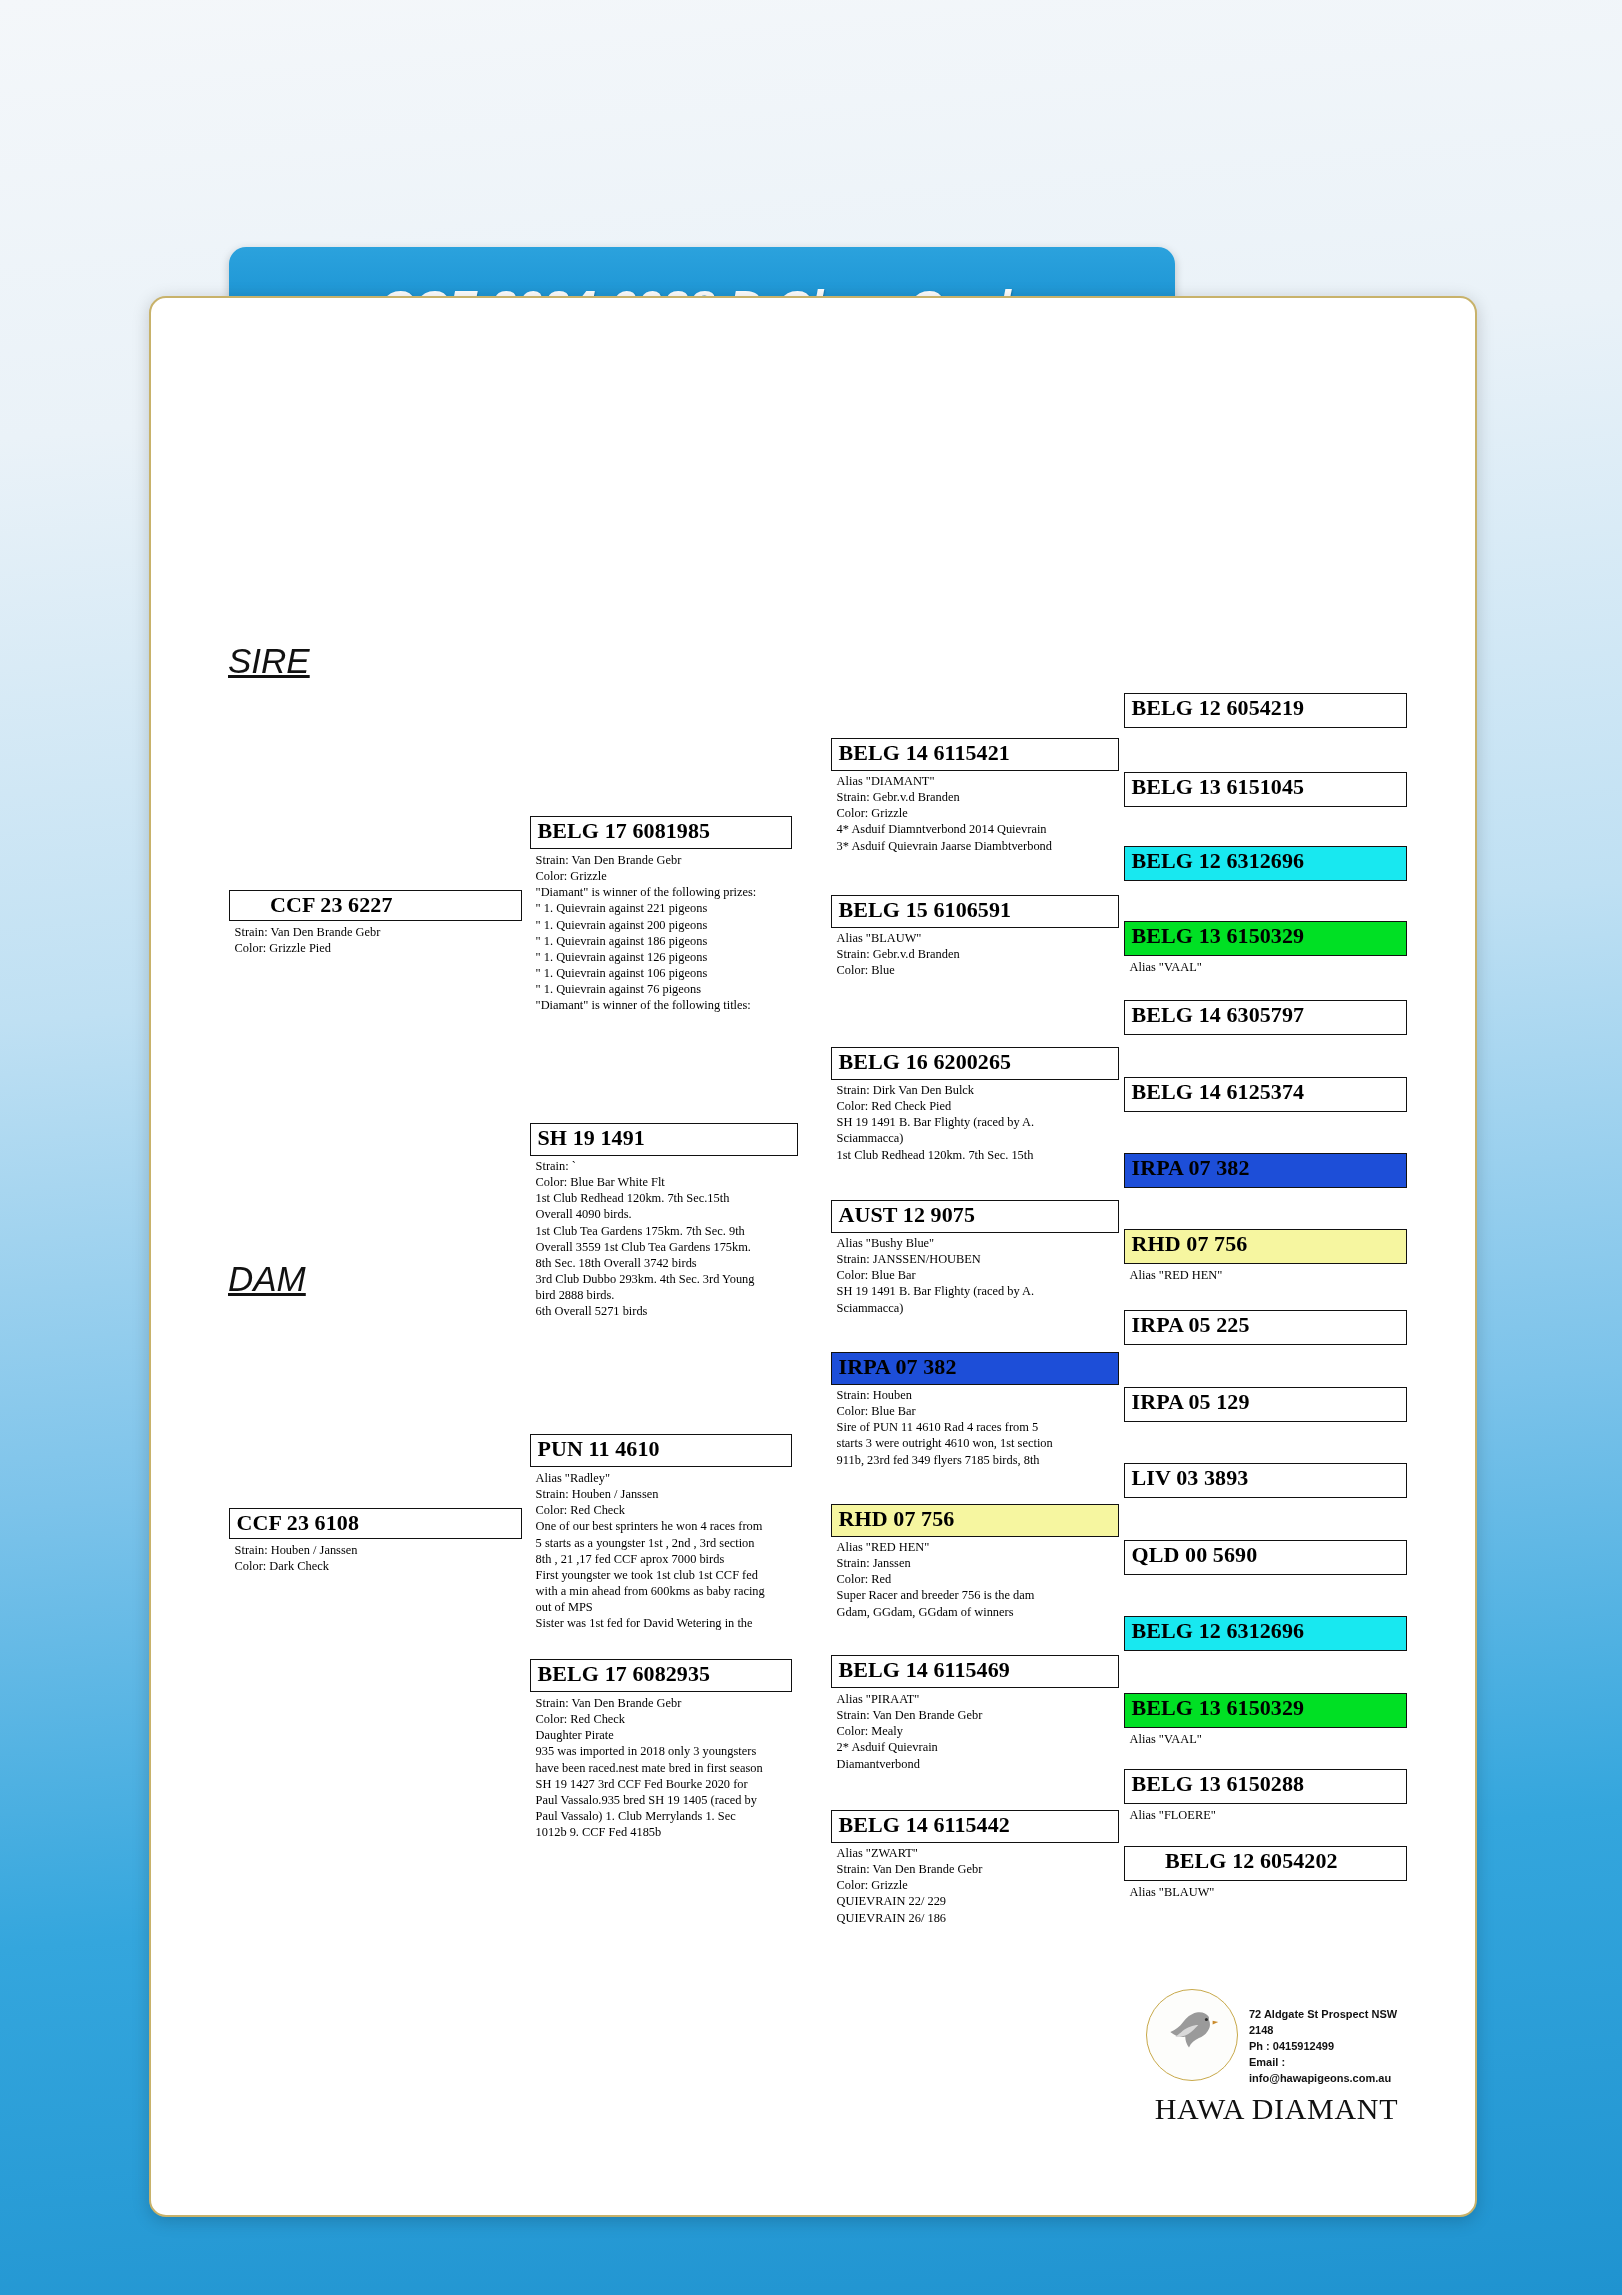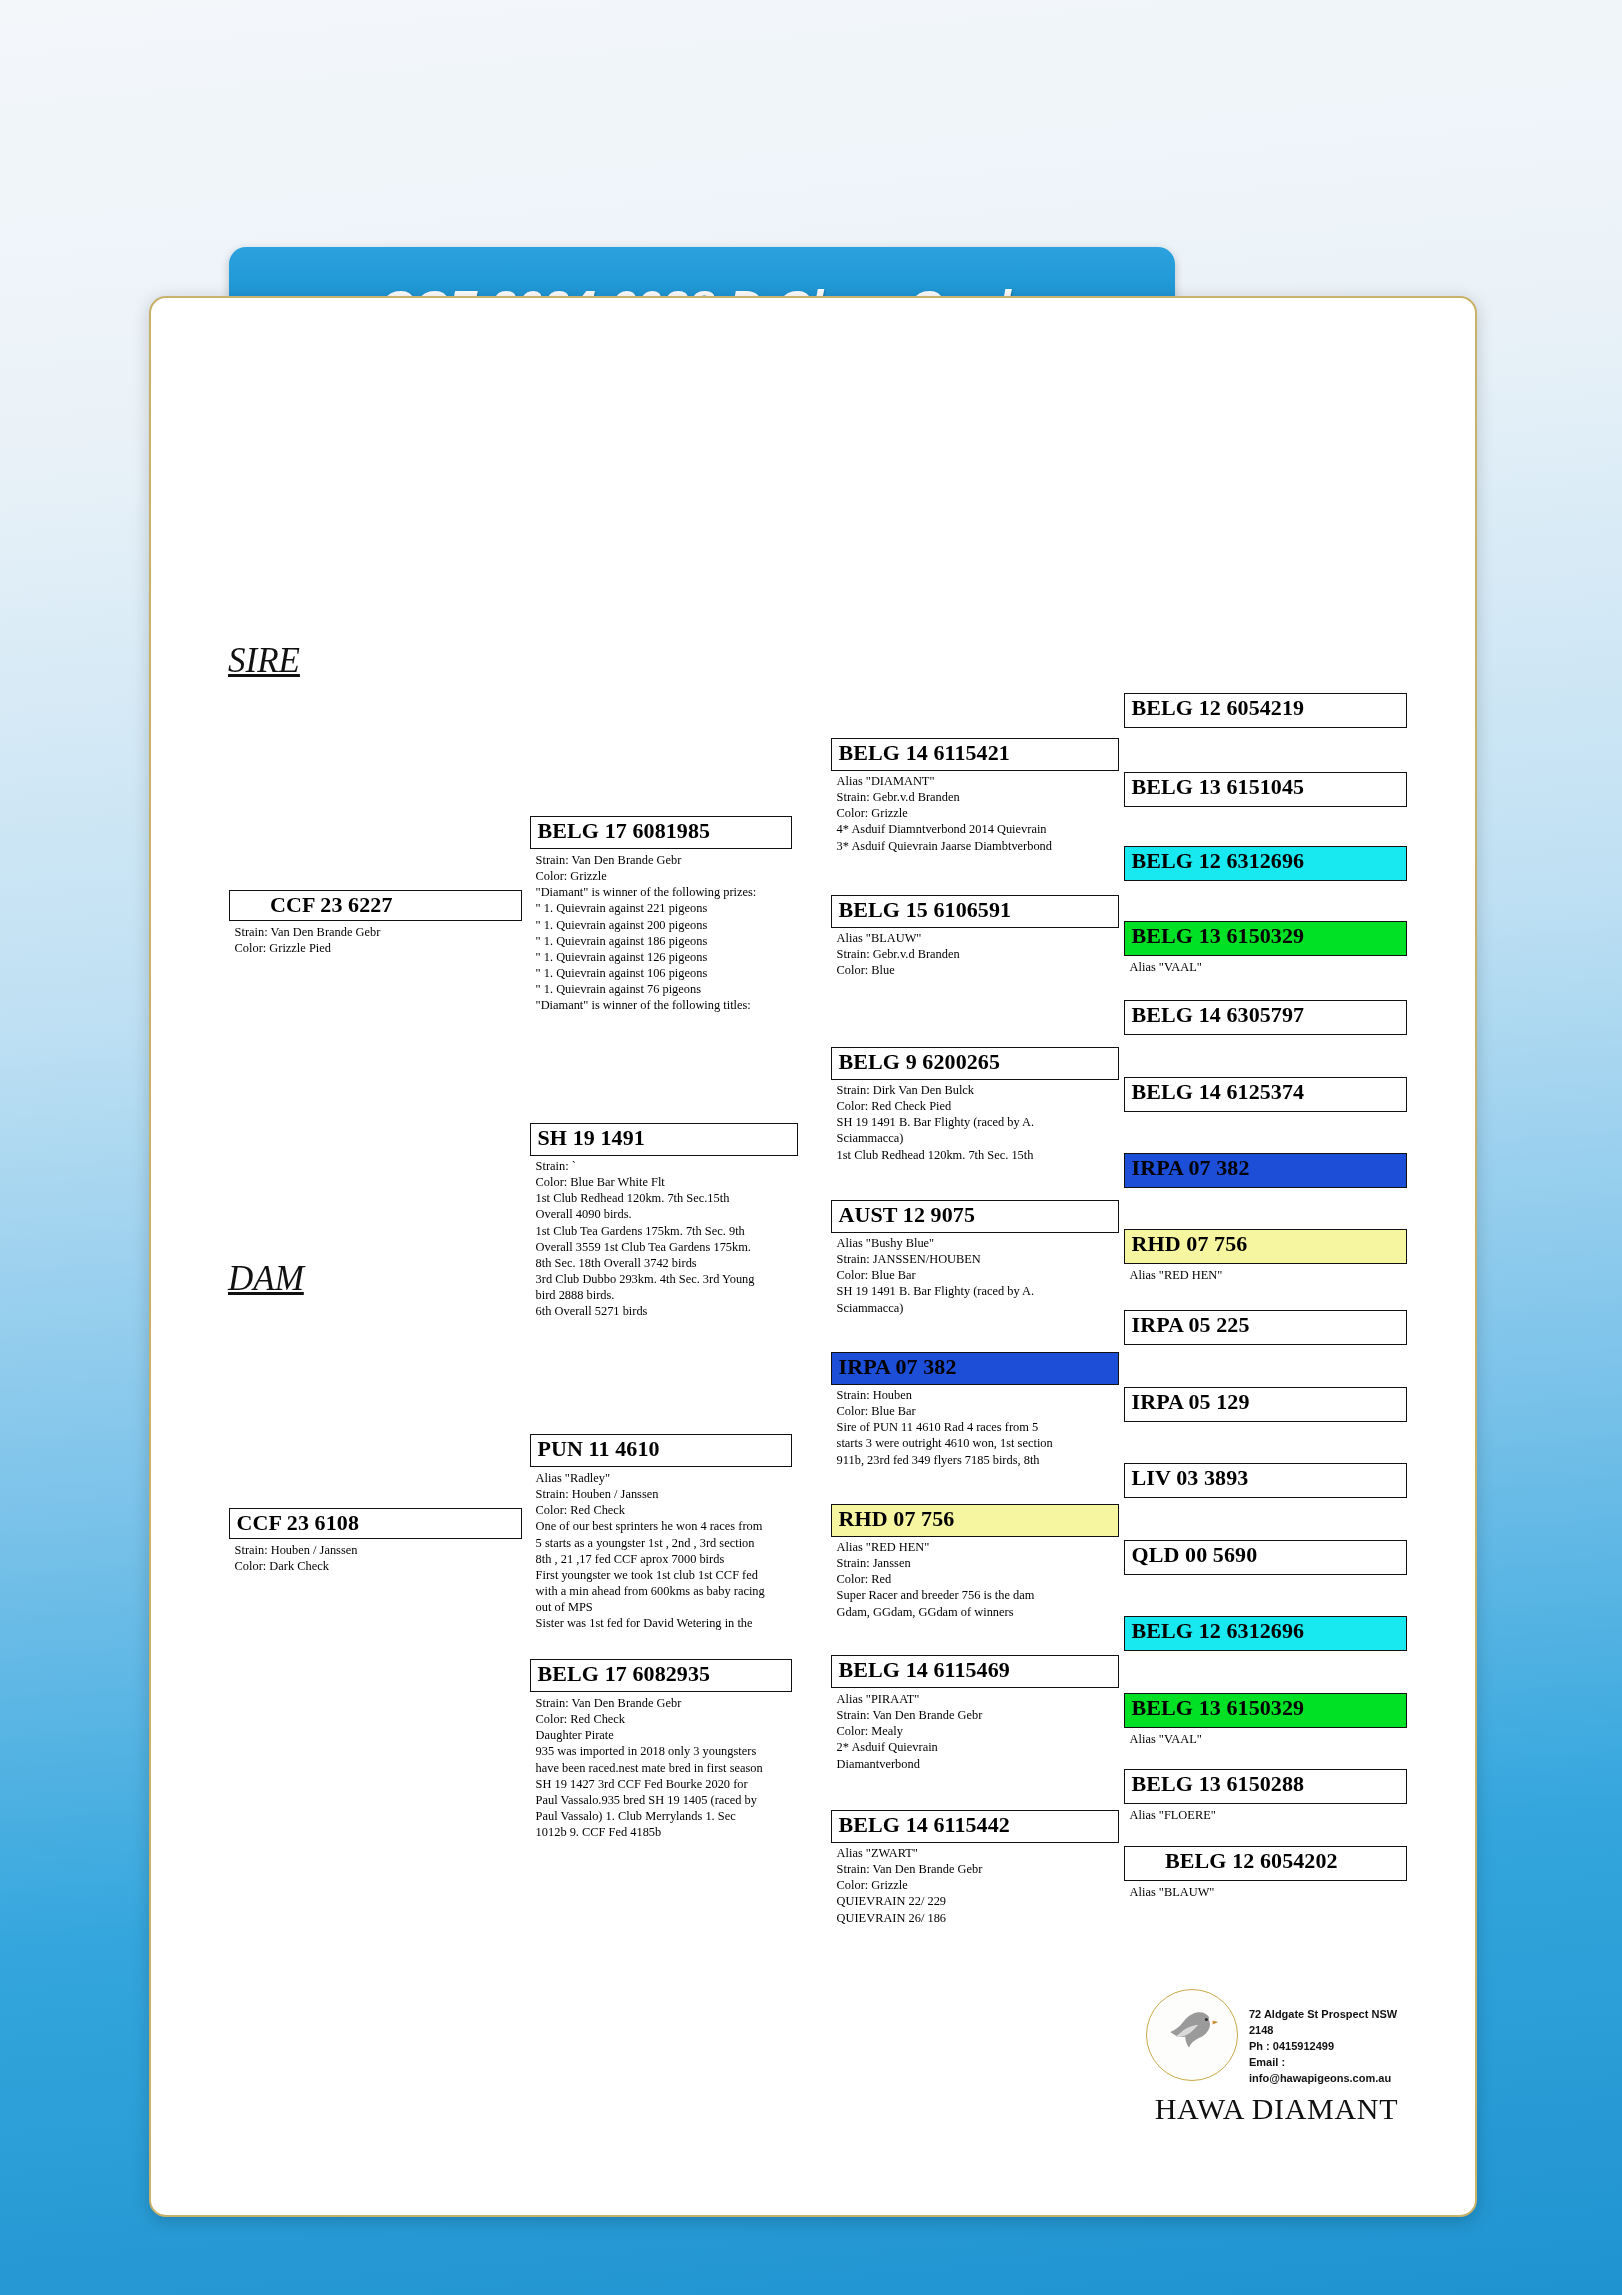--- a/index.html
+++ b/index.html
@@ -51,21 +51,21 @@
   
   .ped {
     position: absolute;
     left: 203px;
     top: 628px;
     width: 1230px;
     height: 1309px;
   }
   .sire-label, .dam-label {
     position: absolute;
-    font-family: Liberation Serif, serif;
+    font-family: Liberation Sans, sans-serif;
     font-style: italic;
     font-size: 35px;
     font-weight: normal;
     color: #111;
     text-decoration: underline;
   }
   .sire-label { left: 25px; top: 13px; }
   .dam-label  { left: 25px; top: 631px; }
 
   .box {
@@ -196,21 +196,21 @@
 3* Asduif Quievrain Jaarse Diambtverbond</div>
 
   <div class="box" style="left:628px; top:267px; width:288px; height:33px;">
     <div class="ring">BELG 15 6106591</div>
   </div>
   <div class="notes" style="left:631px; top:302px; width:291px;">Alias "BLAUW"
 Strain: Gebr.v.d Branden
 Color: Blue</div>
 
   <div class="box" style="left:628px; top:419px; width:288px; height:33px;">
-    <div class="ring">BELG 9 6200265</div>
+    <div class="ring">BELG 16 6200265</div>
   </div>
   <div class="notes" style="left:631px; top:454px; width:291px;">Strain: Dirk Van Den Bulck
 Color: Red Check Pied
 SH 19 1491 B. Bar Flighty (raced by A.
 Sciammacca)
 1st Club Redhead 120km. 7th Sec. 15th</div>
 
   <div class="box" style="left:628px; top:572px; width:288px; height:33px;">
     <div class="ring">AUST 12 9075</div>
   </div>

